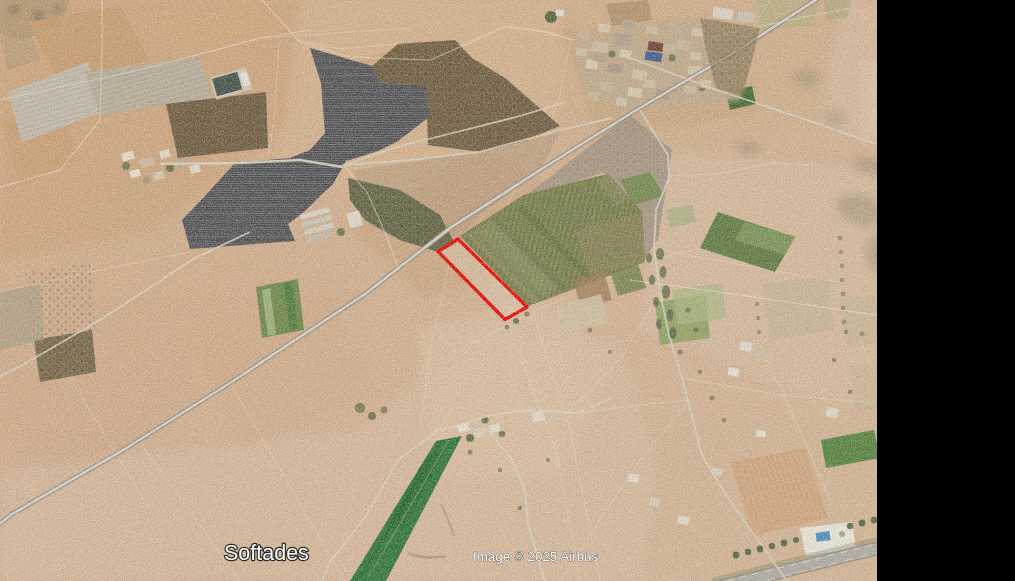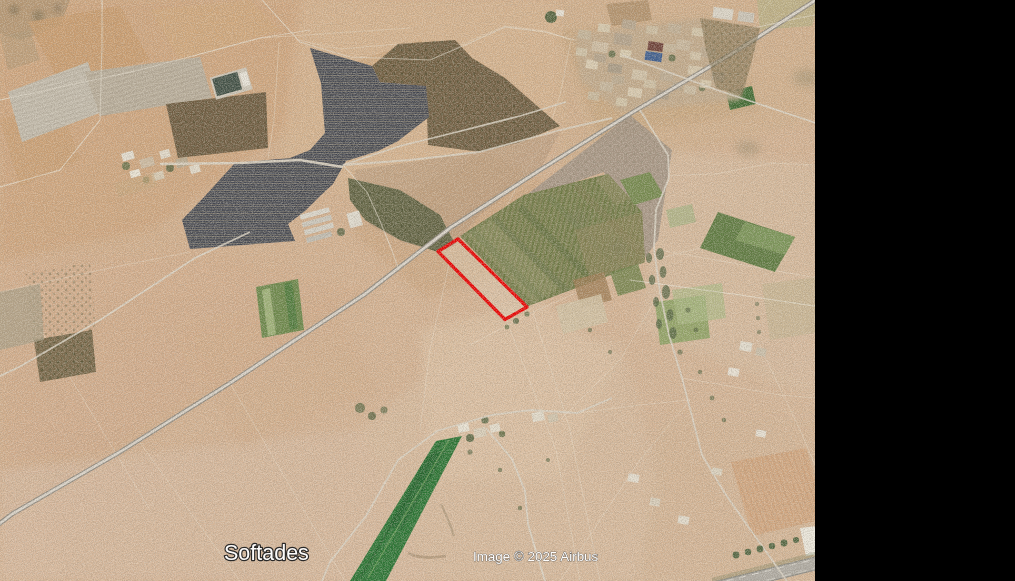--- a/index.html
+++ b/index.html
@@ -1,16 +1,16 @@
 <!DOCTYPE html>
 <html><head>
 <meta charset="utf-8">
 <style>
   html,body{margin:0;padding:0;background:#000;}
-  #stage{position:relative;width:815px;height:581px;overflow:hidden;font-family:"Liberation Sans", sans-serif;}
+  #stage{position:relative;width:877px;height:581px;overflow:hidden;font-family:"Liberation Sans", sans-serif;}
   svg{display:block;}
 </style>
 </head>
 <body>
 <div id="stage">
 <svg width="1015" height="581" viewBox="0 0 1015 581" xmlns="http://www.w3.org/2000/svg">
 <defs>
   <linearGradient id="base" x1="0" y1="0" x2="1" y2="1">
     <stop offset="0" stop-color="#cfa983"></stop>
     <stop offset="0.45" stop-color="#d3b191"></stop>

